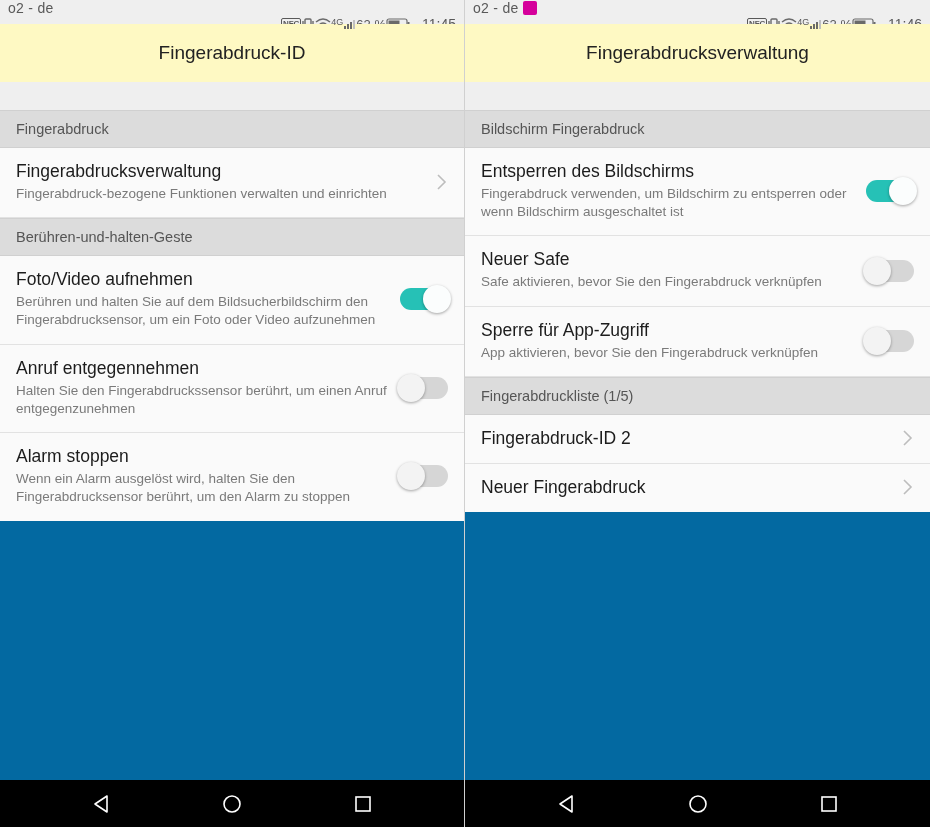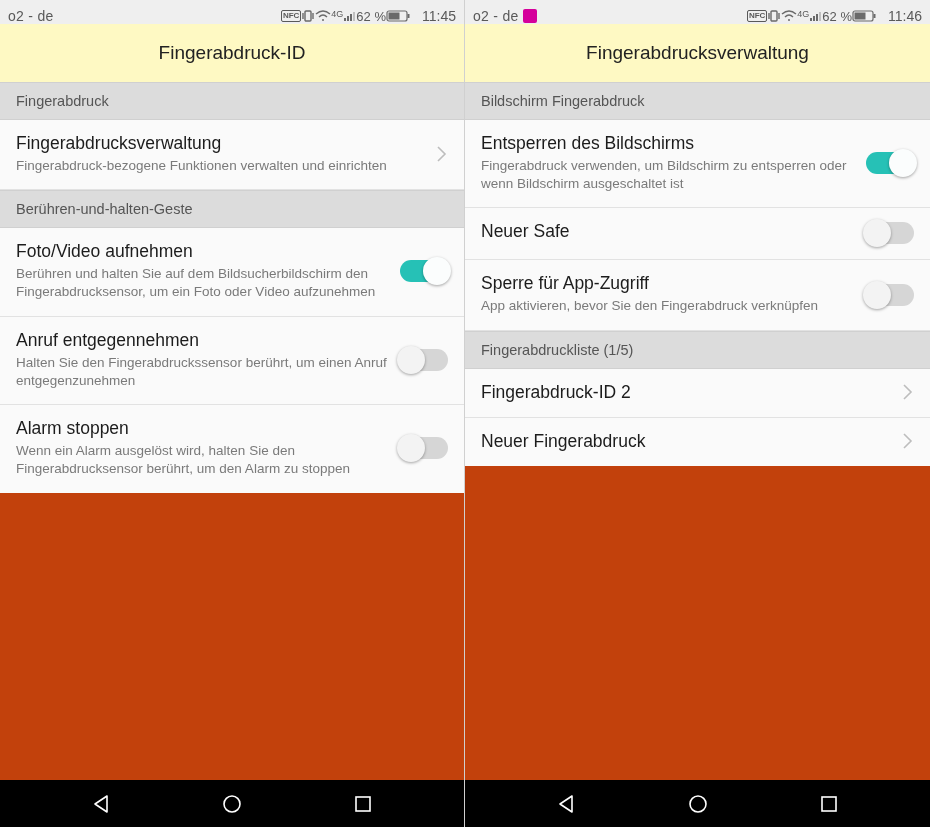--- a/index.html
+++ b/index.html
@@ -2,21 +2,21 @@
 <html><head>
 <meta charset="utf-8">
 <style>
   * { box-sizing: border-box; margin: 0; padding: 0; }
   html, body { width: 930px; height: 827px; font-family: -apple-system, "Helvetica Neue", Arial, sans-serif; background: #fff; }
   .screens { display: flex; width: 930px; height: 827px; }
   .screen { width: 465px; height: 827px; display: flex; flex-direction: column; background: #efefef; position: relative; }
   .screen-left { border-right: 1px solid #d0d0d0; }
 
   
-  .status-bar { height: 24px; background: #efefef; color: #595959; display: flex; align-items: flex-end; padding: 0 8px; font-size: 13px; }
+  .status-bar { height: 24px; background: #efefef; color: #595959; display: flex; align-items: flex-start; padding: 0 8px; font-size: 13px; flex-direction: column; }
   .status-left { font-size: 14px; letter-spacing: .3px; display:flex; align-items:center; gap:4px;}
   .status-right { margin-left: auto; display: flex; align-items: center; }
   .status-right > * { display:inline-flex; align-items:center; }
   .clock { font-size: 14px; margin-left: 12px; }
   .nfc { border:1px solid #595959; border-radius:2px; font-size:8px; font-weight:bold; padding:0 1px; line-height:10px;}
   .badge { width:14px; height:14px; background:#d5009b; border-radius:2px; display:inline-block; }
 
   
   .page-title { background: #fef9c3; color:#222; text-align:center; font-size: 19px; padding: 18px 0 18px; }
 
@@ -35,21 +35,21 @@
   .chevron svg { display:block; }
 
   
   .toggle { flex:0 0 auto; width:48px; height:22px; border-radius:11px; position:relative; }
   .toggle .knob { position:absolute; top:-3px; width:28px; height:28px; border-radius:50%; background:#fff; box-shadow:0 1px 3px rgba(0,0,0,.35); }
   .toggle.on { background:#26c1b6; }
   .toggle.on .knob { right:-3px; background:#fbfdfd; }
   .toggle.off { background:#d6d6d6; }
   .toggle.off .knob { left:-3px; background:#f3f3f3; }
 
-  .content { flex:1 1 auto; overflow:hidden; background:#c2410c; }
+  .content { flex:1 1 auto; overflow:hidden; background:#0369a1;margin-top:28px; }
 
   
   .navbar { height:47px; background:#000; display:flex; align-items:center; justify-content:space-evenly; }
   .navbtn { width:60px; height:47px; display:flex; align-items:center; justify-content:center; }
   .navbtn svg { display:block; }
 
   
   .ico { stroke:#6a6a6a; stroke-width:1.4; fill:none; }
 </style>
 </head>
@@ -238,20 +238,21 @@
           <div class="row-sub">Fingerabdruck verwenden, um Bildschirm zu entsperren oder wenn Bildschirm ausgeschaltet ist</div>
         </div>
         <div class="toggle on">
             <div class="knob"></div>
           </div>
       </div>
 
       <div class="row">
         <div class="row-text">
           <div class="row-title">Neuer Safe</div>
+          <div class="row-sub">Safe aktivieren, bevor Sie den Fingerabdruck verknüpfen</div>
         </div>
         <div class="toggle off">
             <div class="knob"></div>
           </div>
       </div>
 
       <div class="row">
         <div class="row-text">
           <div class="row-title">Sperre für App-Zugriff</div>
           <div class="row-sub">App aktivieren, bevor Sie den Fingerabdruck verknüpfen</div>

